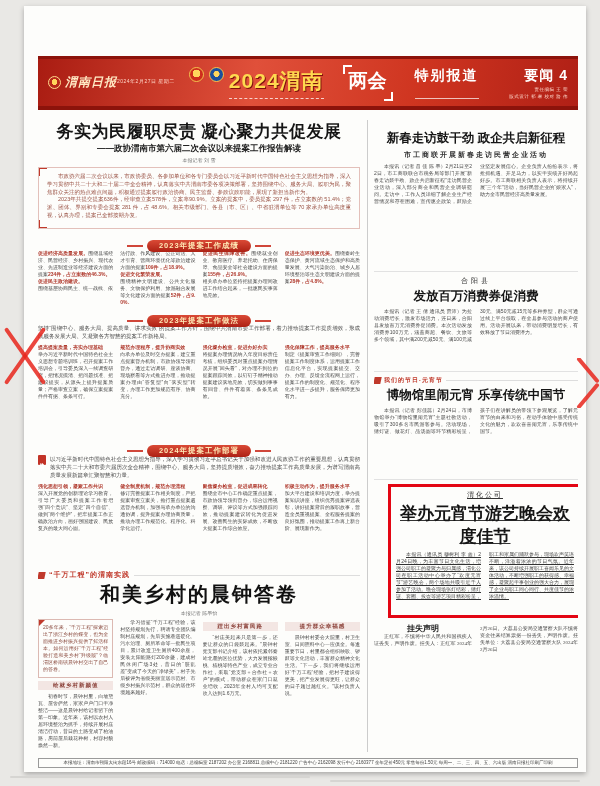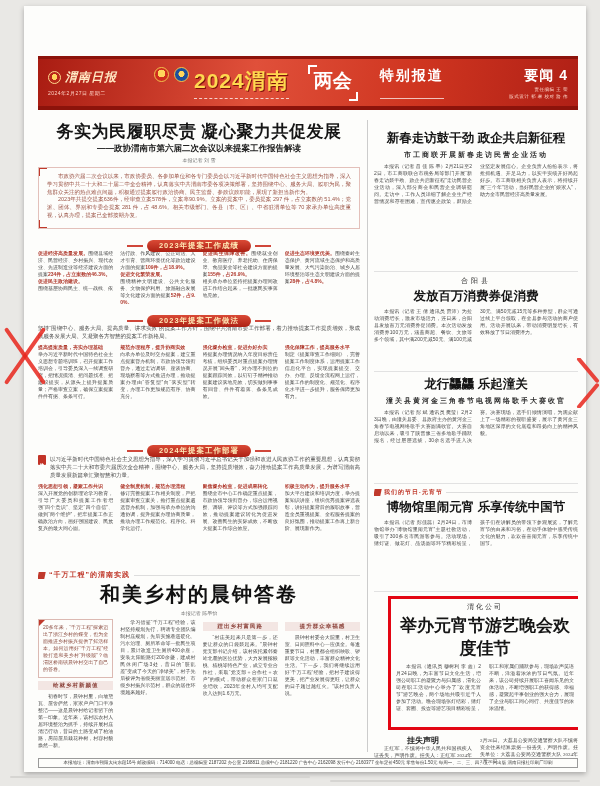--- a/index.html
+++ b/index.html
@@ -6,21 +6,21 @@
   html,body { width:600px; height:786px; }
   body { position:relative; background:#e9e8e5; font-family:"Liberation Sans","DejaVu Sans",sans-serif; overflow:hidden; color:#333; }
 
   .page { position:absolute; left:24px; top:6px; width:562px; height:766px; background:#fdfdfb; box-shadow:0 2px 5px rgba(0,0,0,.28); }
 
   
   .banner { position:absolute; left:14px; top:50px; width:540px; height:54px;
     background:linear-gradient(100deg,#a91c12,#e0503a 40%,#cf3520 70%,#b02016);
     border-top:3px solid #8c130b; border-bottom:4px solid #8c130b;
     display:flex; align-items:center; padding:0 10px; color:#fff; }
-  .mast { display:flex; flex-direction:column; min-width:92px; }
+  .mast { display:flex; flex-direction:row; min-width:92px; }
   .mast-row { display:flex; align-items:center; gap:4px; }
   .mast-logo { width:13px; height:13px; border-radius:50%; border:1px solid #ffd98e;
     background:radial-gradient(circle at 50% 45%, #ffd65c 35%, #b8271a 37%); }
   .mast-name { font-family:"Liberation Serif","DejaVu Serif",serif; font-style:italic; font-weight:bold;
     font-size:12px; color:#ffe9c4; letter-spacing:1px; }
   .mast-date { font-size:5px; color:#ffd2c4; margin-top:4px; letter-spacing:.5px; }
   .banner-c { display:flex; gap:5px; margin-left:14px; }
   .emblem { width:15px; height:15px; border-radius:50%; flex:0 0 auto; }
   .emblem.nat { background:radial-gradient(circle at 50% 42%, #ffd65c 38%, #cf2d1d 40%); border:1px solid #f3c24c; }
   .emblem.cppcc { background:radial-gradient(circle at 50% 45%, #ffd65c 30%, #1d4f9c 33%); border:1px solid #f3c24c; }
@@ -86,21 +86,21 @@
   .p-ind { text-indent:10px; }
 
   
   .art { border-bottom:1px solid #e2e2e2; padding-bottom:3px; margin-bottom:4px; overflow:hidden; }
   .art h2 { font-size:12.5px; font-weight:bold; text-align:center; color:#151515; }
   .art .sub { font-size:7px; font-weight:bold; text-align:center; letter-spacing:2px; color:#333; margin-top:3px; font-family:"Liberation Serif","DejaVu Serif",serif; }
   .art .kick-center { font-size:7px; text-align:center; letter-spacing:3px; color:#333; font-family:"Liberation Serif","DejaVu Serif",serif; margin-bottom:2px; }
   .body2 { column-count:2; column-gap:8px; font-size:5px; line-height:7px; text-align:justify; color:#4a4a4a; margin-top:3px; word-break:break-all; }
   .body2 p { text-indent:10px; }
   .a1 { height:142px; } .a2 { height:96px; } .a3 { height:108px; } .a4 { height:104px; }
-  .a5 { height:134px; border:3px solid #e30613; margin-left:14px; margin-right:-4px; padding:3px 5px; }
+  .a5 { height:134px; border:3px solid #e30613; margin-left:14px; margin-right:-4px; padding:3px 5px;text-decoration:underline; }
   .a5 .kick-center { letter-spacing:2px; }
   .a5 h2 { font-size:17px; }
   .a6 { height:44px; border-bottom:none;font-family:Liberation Serif, serif; }
   .gs-head { font-size:8px; font-weight:bold; text-align:center; color:#222; margin-bottom:1px; }
   .kick-red-row { display:flex; align-items:center; gap:3px; margin-bottom:2px; }
   .kick-red-txt { font-size:6px; color:#c0392b; font-weight:bold; letter-spacing:1px; white-space:nowrap; }
 
   
   .footer { position:absolute; left:14px; width:540px; bottom:4px; height:10px; border:1px solid #9a9a9a;
     font-size:4.5px; line-height:8px; color:#444; text-align:center; white-space:nowrap; overflow:hidden; padding:0 2px; }
@@ -220,27 +220,20 @@
     </div>
 
     <div class="art a2">
       <div class="kick-center">合阳县</div>
       <h2>发放百万消费券促消费</h2>
       <div class="body2">
           <p>本报讯（记者 王 倩 通讯员 贾沛）为拉动消费增长，激发市场活力，连日来，合阳县发放百万元消费券促消费。本次活动发放消费券100万元，涵盖商超、餐饮、文旅等多个领域，其中满200元减50元、满100元减30元、满50元减15元等多种券型，群众可通过线上平台领取，在全县参与活动的商户使用。活动开展以来，带动消费明显增长，有效释放了节日消费潜力。</p>
         </div>
     </div>
 
-    <div class="art a3">
-      <h2>龙行龘龘  乐起潼关</h2>
-      <div class="sub">潼关县黄河金三角春节电视网络歌手大赛收官</div>
-      <div class="body2">
-          <p>本报讯（记者 彭 斌 通讯员 樊莹）2月23日晚，由潼关县委、县政府主办的黄河金三角春节电视网络歌手大赛圆满收官。大赛自启动以来，吸引了陕晋豫三省多地歌手踊跃报名，经过层层选拔，30余名选手进入决赛。决赛现场，选手们倾情演唱，为观众献上了一场精彩的视听盛宴，展示了黄河金三角地区深厚的文化底蕴和昂扬向上的精神风貌。</p>
-        </div>
-    </div>
 
     <div class="art a4">
       <div class="kick-red-row">
         <span class="kick-sq"></span>
         <span class="kick-red-txt">我们的节日·元宵节</span>
         <span class="kick-rule"></span>
       </div>
       <h2>博物馆里闹元宵  乐享传统中国节</h2>
       <div class="body2">
           <p>本报讯（记者 彭佳蕊）2月24日，市博物馆举办“博物馆里闹元宵”主题社教活动，吸引了300多名市民游客参与。活动现场，猜灯谜、做花灯、品汤圆等环节精彩纷呈，孩子们在讲解员的带领下参观展览，了解元宵节的由来和习俗，在动手体验中感受传统文化的魅力，欢欢喜喜闹元宵，乐享传统中国节。</p>

